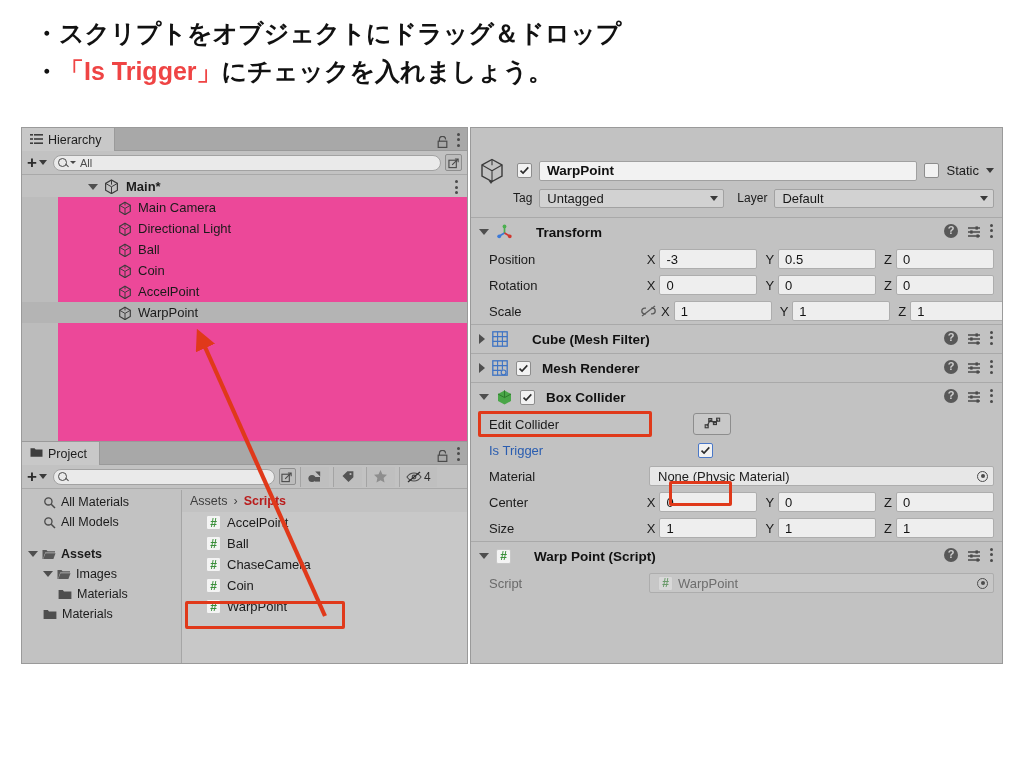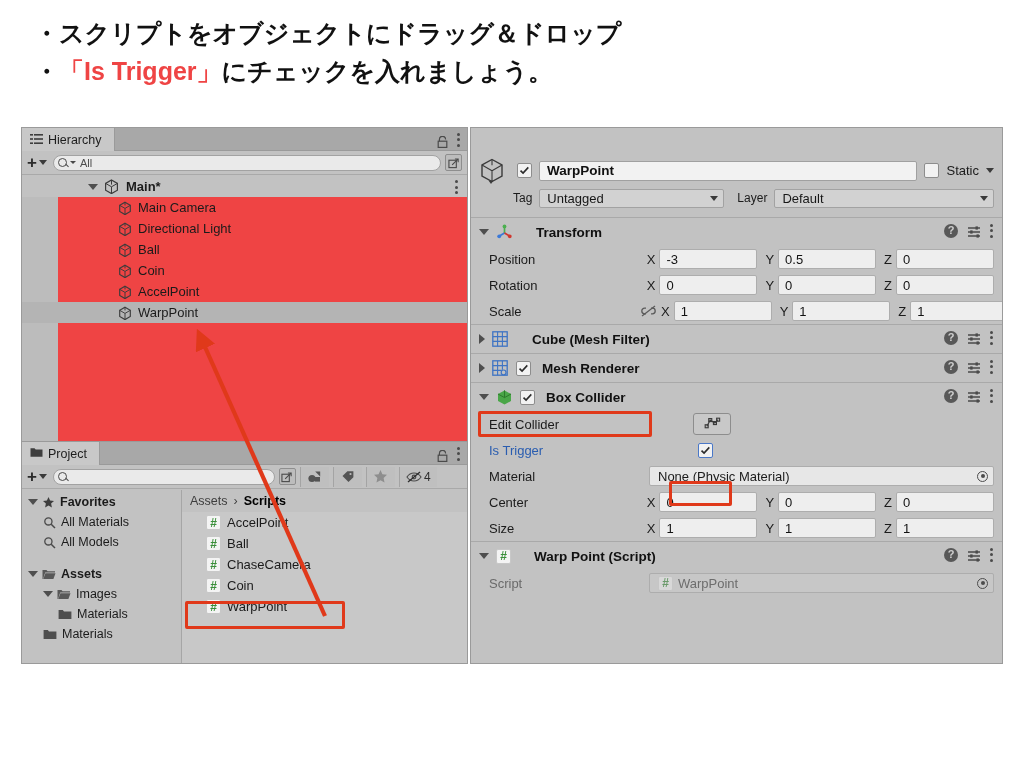--- a/index.html
+++ b/index.html
@@ -41,36 +41,36 @@
     flex: 1; height: 16px; background: #eaeaea; border: 1px solid #a2a2a2; border-radius: 8px;
     display: flex; align-items: center; padding: 0 4px; gap: 4px; font-size: 11px; color: #4c4c4c;
   }
   .magnifier { width: 9px; height: 9px; border: 1.4px solid #4a4a4a; border-radius: 50%; position: relative; flex: none; }
   .magnifier::after { content: ""; position: absolute; width: 4px; height: 1.4px; background: #4a4a4a; transform: rotate(45deg); right: -3px; bottom: 0px; }
   .mag-caret { width: 0; height: 0; border-left: 3px solid transparent; border-right: 3px solid transparent; border-top: 3.5px solid #4a4a4a; margin-left: -1px; }
   .sq-btn { width: 17px; height: 17px; border: 1px solid #8e8e8e; background: #bdbdbd; border-radius: 2px; display: flex; align-items: center; justify-content: center; flex: none; }
   .icon-btn { width: 29px; height: 20px; background: #bfbfbf; border-left: 1px solid #a4a4a4; display: flex; align-items: center; justify-content: center; }
 
   
-  .hier-body { position: absolute; left: 0; right: 0; top: 48px; bottom: 0; background: #ef4444; overflow: hidden; }
+  .hier-body { position: absolute; left: 0; right: 0; top: 48px; bottom: 0; background: #ec4899; overflow: hidden; }
   .hier-gutter { position: absolute; left: 0; top: 0; width: 36px; bottom: 0; background: #bcbcbc; }
   .hrow { position: relative; height: 21px; display: flex; align-items: center; font-size: 13px; color: #1b1b1b; }
   .hrow.sel { background: #b4b4b4; }
   .hrow.root { background: #c2c2c2; font-weight: bold; }
   .tri { width: 0; height: 0; border-left: 5px solid transparent; border-right: 5px solid transparent; border-top: 6px solid #4e4e4e; flex: none; }
   .tri-r { width: 0; height: 0; border-top: 5px solid transparent; border-bottom: 5px solid transparent; border-left: 6px solid #4e4e4e; flex: none; }
   .cube-ico { width: 14px; height: 14px; flex: none; }
   .unity-ico { width: 15px; height: 15px; flex: none; }
 
   
   .proj-body { position: absolute; left: 0; right: 0; top: 48px; bottom: 0; background: #c8c8c8; display: flex; }
   .proj-tree { width: 160px; background: #c2c2c2; border-right: 1px solid #a6a6a6; padding-top: 2px; overflow: hidden; }
   .proj-files { flex: 1; background: #c8c8c8; overflow: hidden; }
   .crumb { height: 22px; display: flex; align-items: center; gap: 6px; padding: 0 8px; font-size: 12.5px; color: #3d3d3d; background: #c2c2c2; }
-  .crumb b { color: #000000; }
+  .crumb b { color: #b91c1c; }
   .trow { height: 20px; display: flex; align-items: center; font-size: 12.5px; color: #1b1b1b; }
   .trow.bold { font-weight: bold; }
   .star-ico { width: 13px; height: 13px; flex: none; }
   .folder-ico { width: 14px; height: 11px; flex: none; }
   .frow { height: 21px; display: flex; align-items: center; gap: 6px; padding-left: 24px; font-size: 13px; color: #1b1b1b; }
   .cs-ico { width: 15px; height: 15px; background: #f4f4f4; border: 1px solid #c8c8c8; border-radius: 2px; display: flex; align-items: center; justify-content: center; color: #3a8f3a; font-size: 12px; font-weight: bold; line-height: 1; flex: none; }
 
   
   .insp-body { position: absolute; left: 0; right: 0; top: 24px; bottom: 0; background: #c2c2c2; overflow: hidden; }
   .insp-head { padding: 6px 8px 7px 8px; }
@@ -297,29 +297,20 @@
             <path d="M1 6s2.6-4 7-4 7 4 7 4-2.6 4-7 4S1 6 1 6Z" fill="none" stroke="#4c4c4c" stroke-width="1.2"></path>
             <circle cx="8" cy="6" r="1.8" fill="none" stroke="#4c4c4c" stroke-width="1.2"></circle>
             <path d="M2 11 14 1" stroke="#2e2e2e" stroke-width="1.3"></path>
           </svg>
         <span style="font-size:12px; color:#2e2e2e;">4</span>
       </span>
     </div>
 
     <div class="proj-body">
       <div class="proj-tree" id="proj-tree">
-          <div class="trow bold" style="padding-left: 6px; margin-bottom: 0px;">
-            <span style="margin-right:4px;display:flex;">
-              <span class="tri"></span>
-            </span>
-            <span class="star-ico"><svg viewBox="0 0 13 13" width="13" height="13">
-                <path d="M6.5 1 8.1 4.6 12 5l-2.9 2.6.8 3.9-3.4-2-3.4 2 .8-3.9L1 5l3.9-.4Z" fill="#3d3d3d"></path>
-              </svg></span>
-            <span style="margin-left:5px;">Favorites</span>
-          </div>
           <div class="trow" style="padding-left: 21px;">
             <span class="star-ico"><svg viewBox="0 0 13 13" width="13" height="13">
                 <circle cx="5.4" cy="5.4" r="3.6" fill="none" stroke="#4a4a4a" stroke-width="1.3"></circle>
                 <path d="M8.2 8.2 12 12" stroke="#4a4a4a" stroke-width="1.5"></path>
               </svg></span>
             <span style="margin-left:5px;">All Materials</span>
           </div>
           <div class="trow" style="padding-left: 21px; align-items: center;">
             <span class="star-ico"><svg viewBox="0 0 13 13" width="13" height="13">
                 <circle cx="5.4" cy="5.4" r="3.6" fill="none" stroke="#4a4a4a" stroke-width="1.3"></circle>

